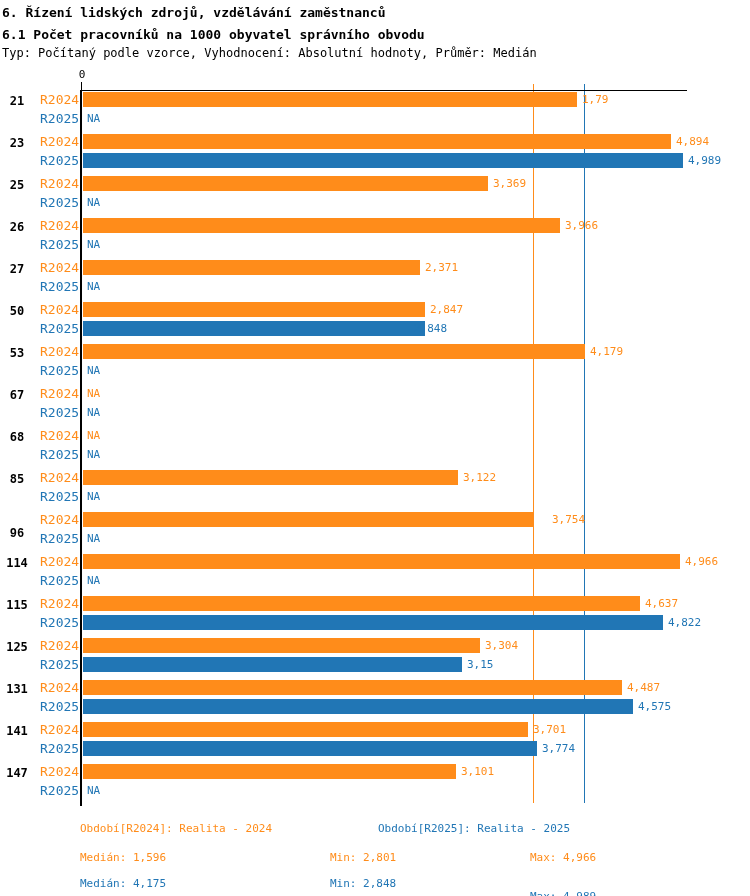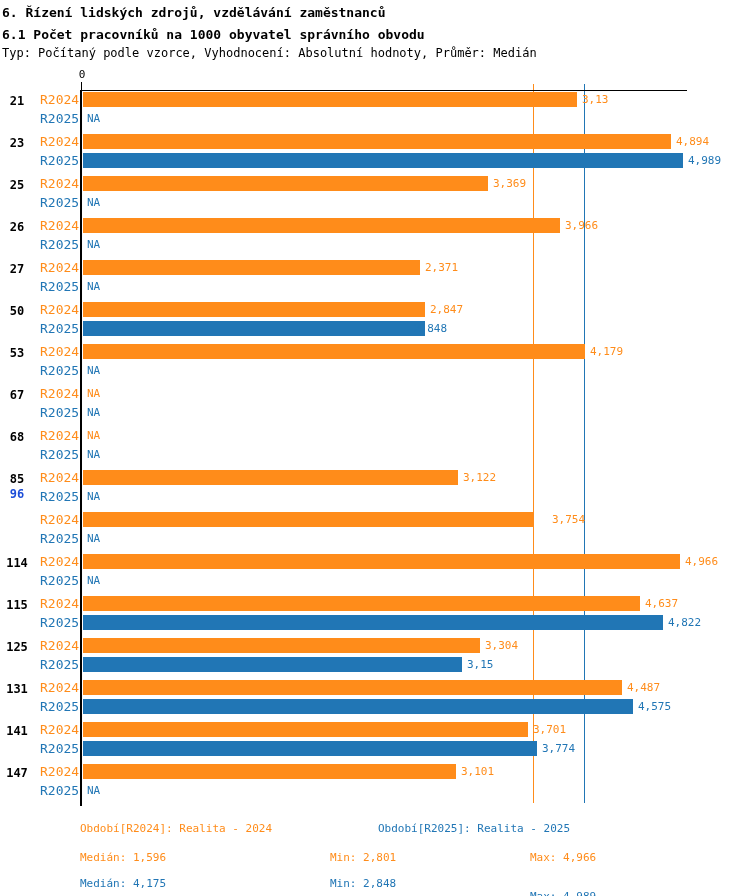--- a/index.html
+++ b/index.html
@@ -32,21 +32,21 @@
 <div id="chart" class="abs">
   <div class="abs zero-label">0</div>
   <div class="abs zero-tick"></div>
   <div class="abs axis-h"></div>
   <div class="abs axis-v"></div>
 <div class="abs ref-line" style="left: 533px; background: rgb(255, 140, 26);"></div>
     <div class="abs ref-line" style="left: 584px; background: rgb(33, 118, 181);"></div>
     <div class="abs cat-label" style="top: 93px; color: rgb(0, 0, 0);">21</div>
     <div class="abs series-label" style="top: 92px; color: rgb(255, 140, 26);">R2024</div>
     <div class="abs bar" style="top: 92px; width: 494px; background: rgb(255, 140, 26);"></div>
-    <div class="abs val-label" style="top: 92px; left: 582px; color: rgb(255, 140, 26);">3,13</div>
+    <div class="abs val-label" style="top: 92px; left: 582px; color: rgb(255, 140, 26);">1,79</div>
     <div class="abs series-label" style="top: 111px; color: rgb(33, 118, 181);">R2025</div>
     <div class="abs na-label" style="top: 111px; color: rgb(33, 118, 181);">NA</div>
     <div class="abs cat-label" style="top: 135px; color: rgb(0, 0, 0);">23</div>
     <div class="abs series-label" style="top: 134px; color: rgb(255, 140, 26);">R2024</div>
     <div class="abs bar" style="top: 134px; width: 588px; background: rgb(255, 140, 26);"></div>
     <div class="abs val-label" style="top: 134px; left: 676px; color: rgb(255, 140, 26);">4,894</div>
     <div class="abs series-label" style="top: 153px; color: rgb(33, 118, 181);">R2025</div>
     <div class="abs bar" style="top: 153px; width: 600px; background: rgb(33, 118, 181);"></div>
     <div class="abs val-label" style="top: 153px; left: 688px; color: rgb(33, 118, 181);">4,989</div>
     <div class="abs cat-label" style="top: 177px; color: rgb(0, 0, 0);">25</div>
@@ -89,21 +89,21 @@
     <div class="abs series-label" style="top: 428px; color: rgb(255, 140, 26);">R2024</div>
     <div class="abs na-label" style="top: 428px; color: rgb(255, 140, 26);">NA</div>
     <div class="abs series-label" style="top: 447px; color: rgb(33, 118, 181);">R2025</div>
     <div class="abs na-label" style="top: 447px; color: rgb(33, 118, 181);">NA</div>
     <div class="abs cat-label" style="top: 471px; color: rgb(0, 0, 0);">85</div>
     <div class="abs series-label" style="top: 470px; color: rgb(255, 140, 26);">R2024</div>
     <div class="abs bar" style="top: 470px; width: 375px; background: rgb(255, 140, 26);"></div>
     <div class="abs val-label" style="top: 470px; left: 463px; color: rgb(255, 140, 26);">3,122</div>
     <div class="abs series-label" style="top: 489px; color: rgb(33, 118, 181);">R2025</div>
     <div class="abs na-label" style="top: 489px; color: rgb(33, 118, 181);">NA</div>
-    <div class="abs cat-label" style="top: 486px; color: #1d4ed8;">96</div>
+    <div class="abs cat-label" style="top: 526px; color: #000000; font-family: Liberation Mono, monospace;">96</div>
     <div class="abs series-label" style="top: 512px; color: rgb(255, 140, 26);">R2024</div>
     <div class="abs bar" style="top: 512px; width: 451px; background: rgb(255, 140, 26);"></div>
     <div class="abs val-label" style="top: 512px; left: 552px; color: rgb(255, 140, 26);">3,754</div>
     <div class="abs series-label" style="top: 531px; color: rgb(33, 118, 181);">R2025</div>
     <div class="abs na-label" style="top: 531px; color: rgb(33, 118, 181);">NA</div>
     <div class="abs cat-label" style="top: 555px; color: rgb(0, 0, 0);">114</div>
     <div class="abs series-label" style="top: 554px; color: rgb(255, 140, 26);">R2024</div>
     <div class="abs bar" style="top: 554px; width: 597px; background: rgb(255, 140, 26);"></div>
     <div class="abs val-label" style="top: 554px; left: 685px; color: rgb(255, 140, 26);">4,966</div>
     <div class="abs series-label" style="top: 573px; color: rgb(33, 118, 181);">R2025</div>

